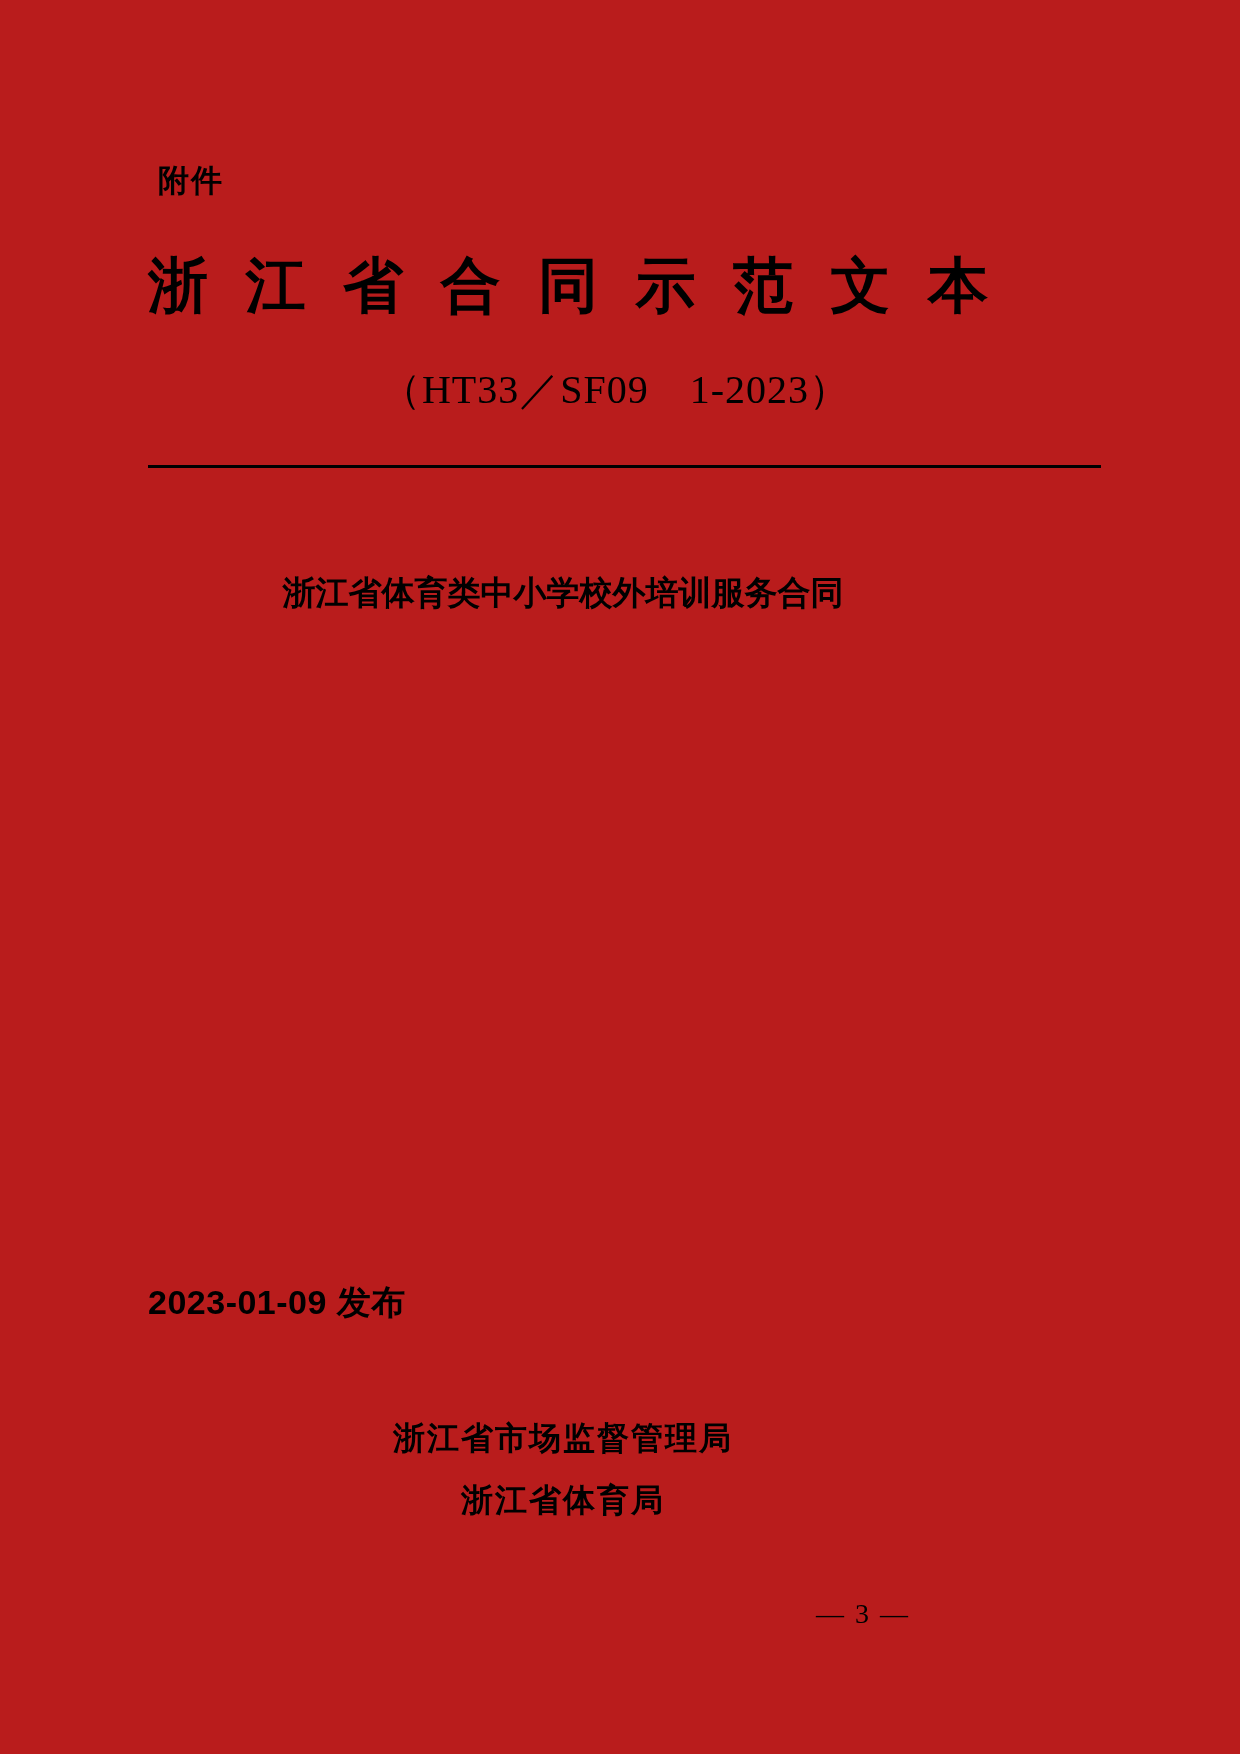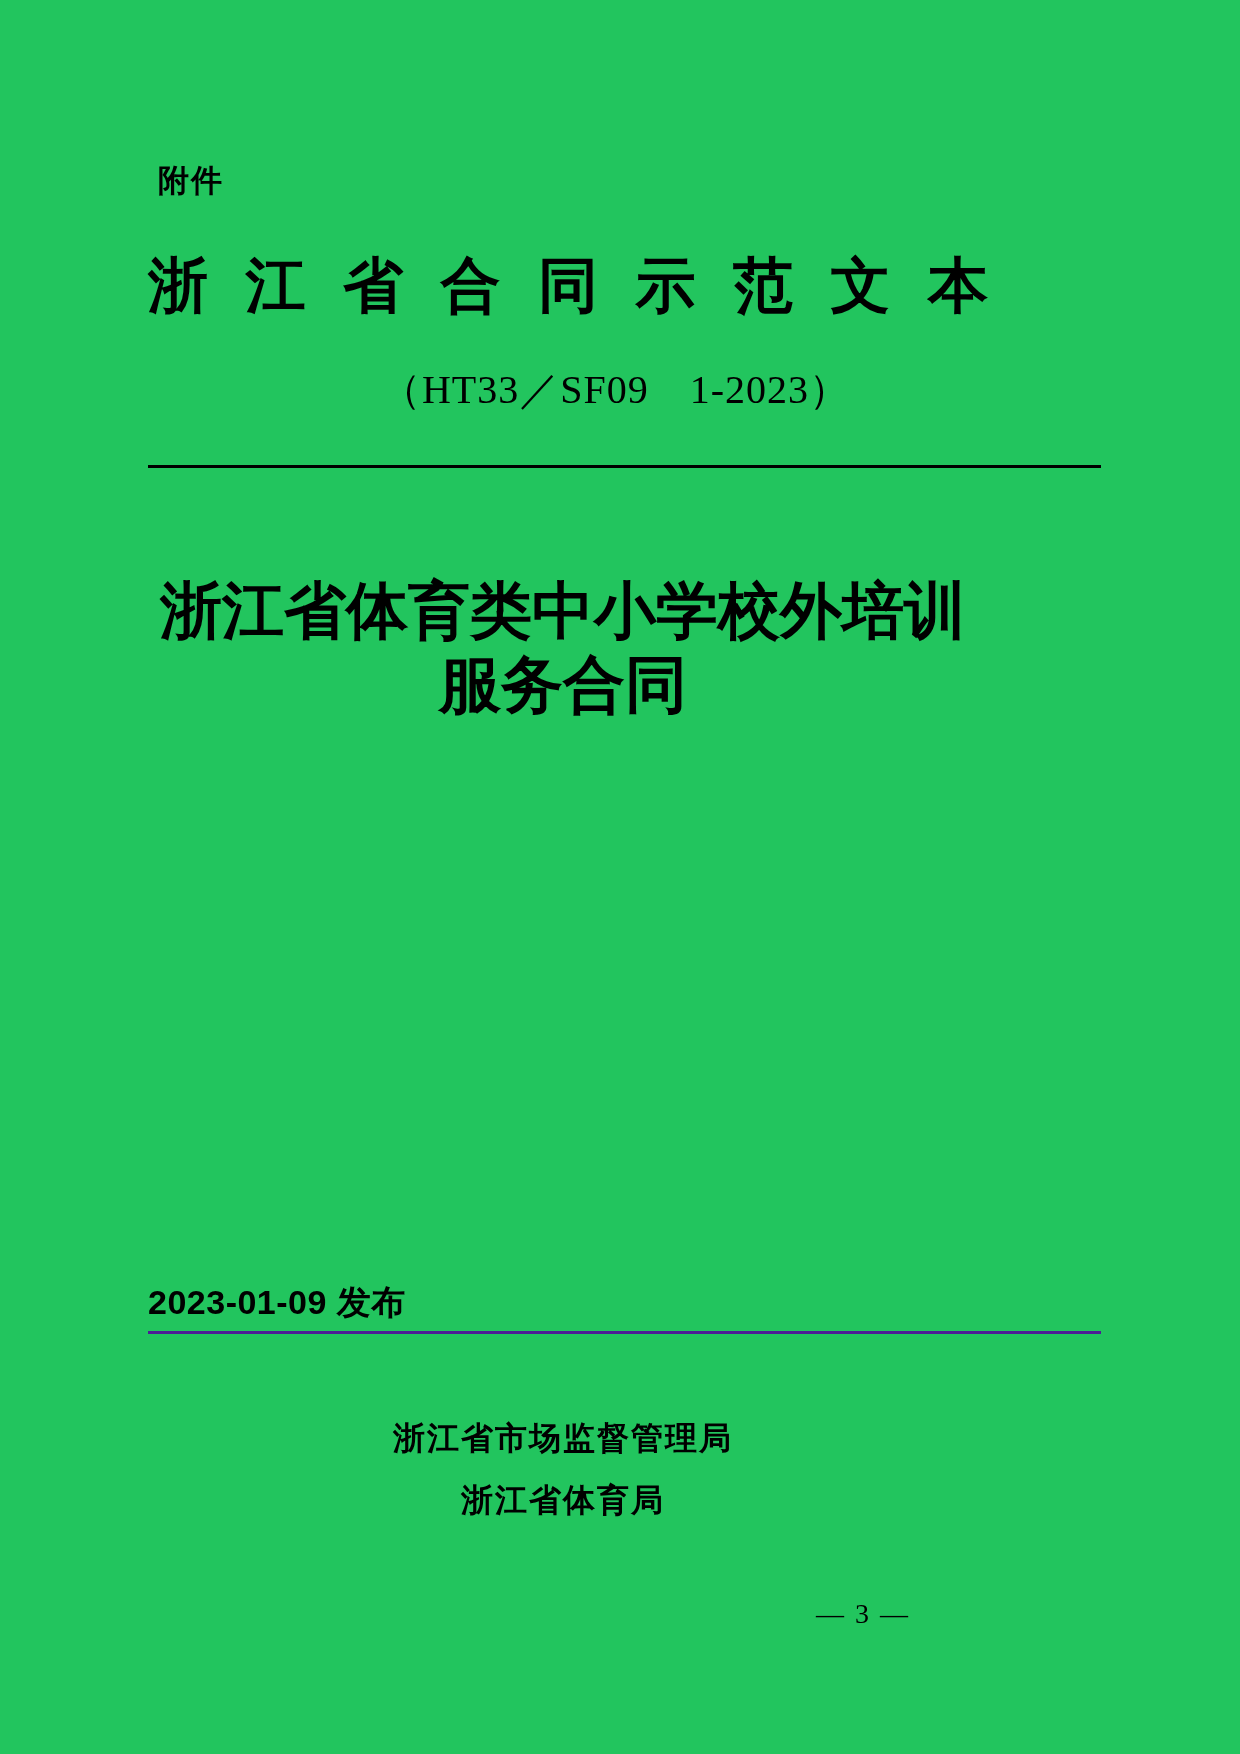--- a/index.html
+++ b/index.html
@@ -4,21 +4,21 @@
 <style>
   html, body {
     margin: 0;
     padding: 0;
     background: #ffffff;
   }
   .page {
     position: relative;
     width: 1240px;
     height: 1754px;
-    background: #22c55e;
+    background: #b91c1c;
     overflow: hidden;
     font-family: "Liberation Sans", "DejaVu Sans", sans-serif;
     color: #000000;
   }
   .attachment {
     position: absolute;
     left: 158px;
     top: 160px;
     font-size: 31px;
     font-weight: bold;
@@ -58,35 +58,35 @@
     background: #000000;
   }
   .contract-title {
     position: absolute;
     left: 148px;
     top: 574px;
     width: 830px;
     margin: 0;
     text-align: center;
     font-family: "Liberation Serif", "DejaVu Serif", serif;
-    font-size: 62px;
+    font-size: 33px;
     font-weight: bold;
     letter-spacing: 0px;
     line-height: 1.2;
   }
   .date-row {
     position: absolute;
     left: 148px;
     top: 1280px;
     width: 953px;
     box-sizing: border-box;
     display: flex;
     justify-content: space-between;
     align-items: baseline;
-    border-bottom: 3px solid #4c1d95;
+    border-bottom: 3px solid #b91c1c;
     padding-bottom: 5px;
     font-size: 34px;
     font-weight: bold;
     letter-spacing: 0.5px;
   }
   .date-right { padding-right: 20px; }
   .issuers {
     position: absolute;
     left: 148px;
     top: 1422px;

